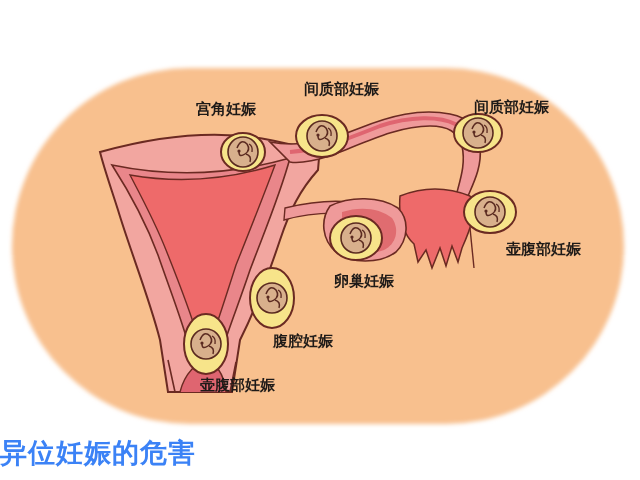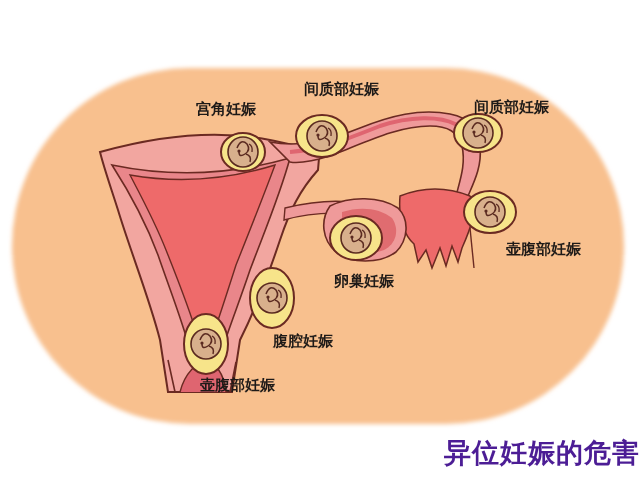--- a/index.html
+++ b/index.html
@@ -8,22 +8,22 @@
       background: #ffffff;
       font-family: "DejaVu Sans", "Liberation Sans", sans-serif;
     }
     .stage { position: absolute; left: 0; top: 0; width: 640px; height: 376px; }
     svg.art { position: absolute; left: 0; top: 0; }
     .label {
       position: absolute; font-size: 15px; font-weight: bold; color: #1e1a18;
       white-space: nowrap; letter-spacing: 0px; line-height: 18px;
     }
     .title {
-      position: absolute; left: 0; width: 640px; top: 435px; text-align: right;
-      font-size: 27px; font-weight: bold; color: #4c1d95; letter-spacing: 1px;
+      position: absolute; left: 0; width: 640px; top: 435px; text-align: left;
+      font-size: 27px; font-weight: bold; color: #3b82f6; letter-spacing: 1px;
     }
   </style>
 </head>
 <body>
 
 <div class="stage">
   <svg class="art" width="640" height="480" viewBox="0 0 640 480">
     <defs>
       <filter id="soft" x="-10%" y="-10%" width="120%" height="120%">
         <feGaussianBlur stdDeviation="2"></feGaussianBlur>

